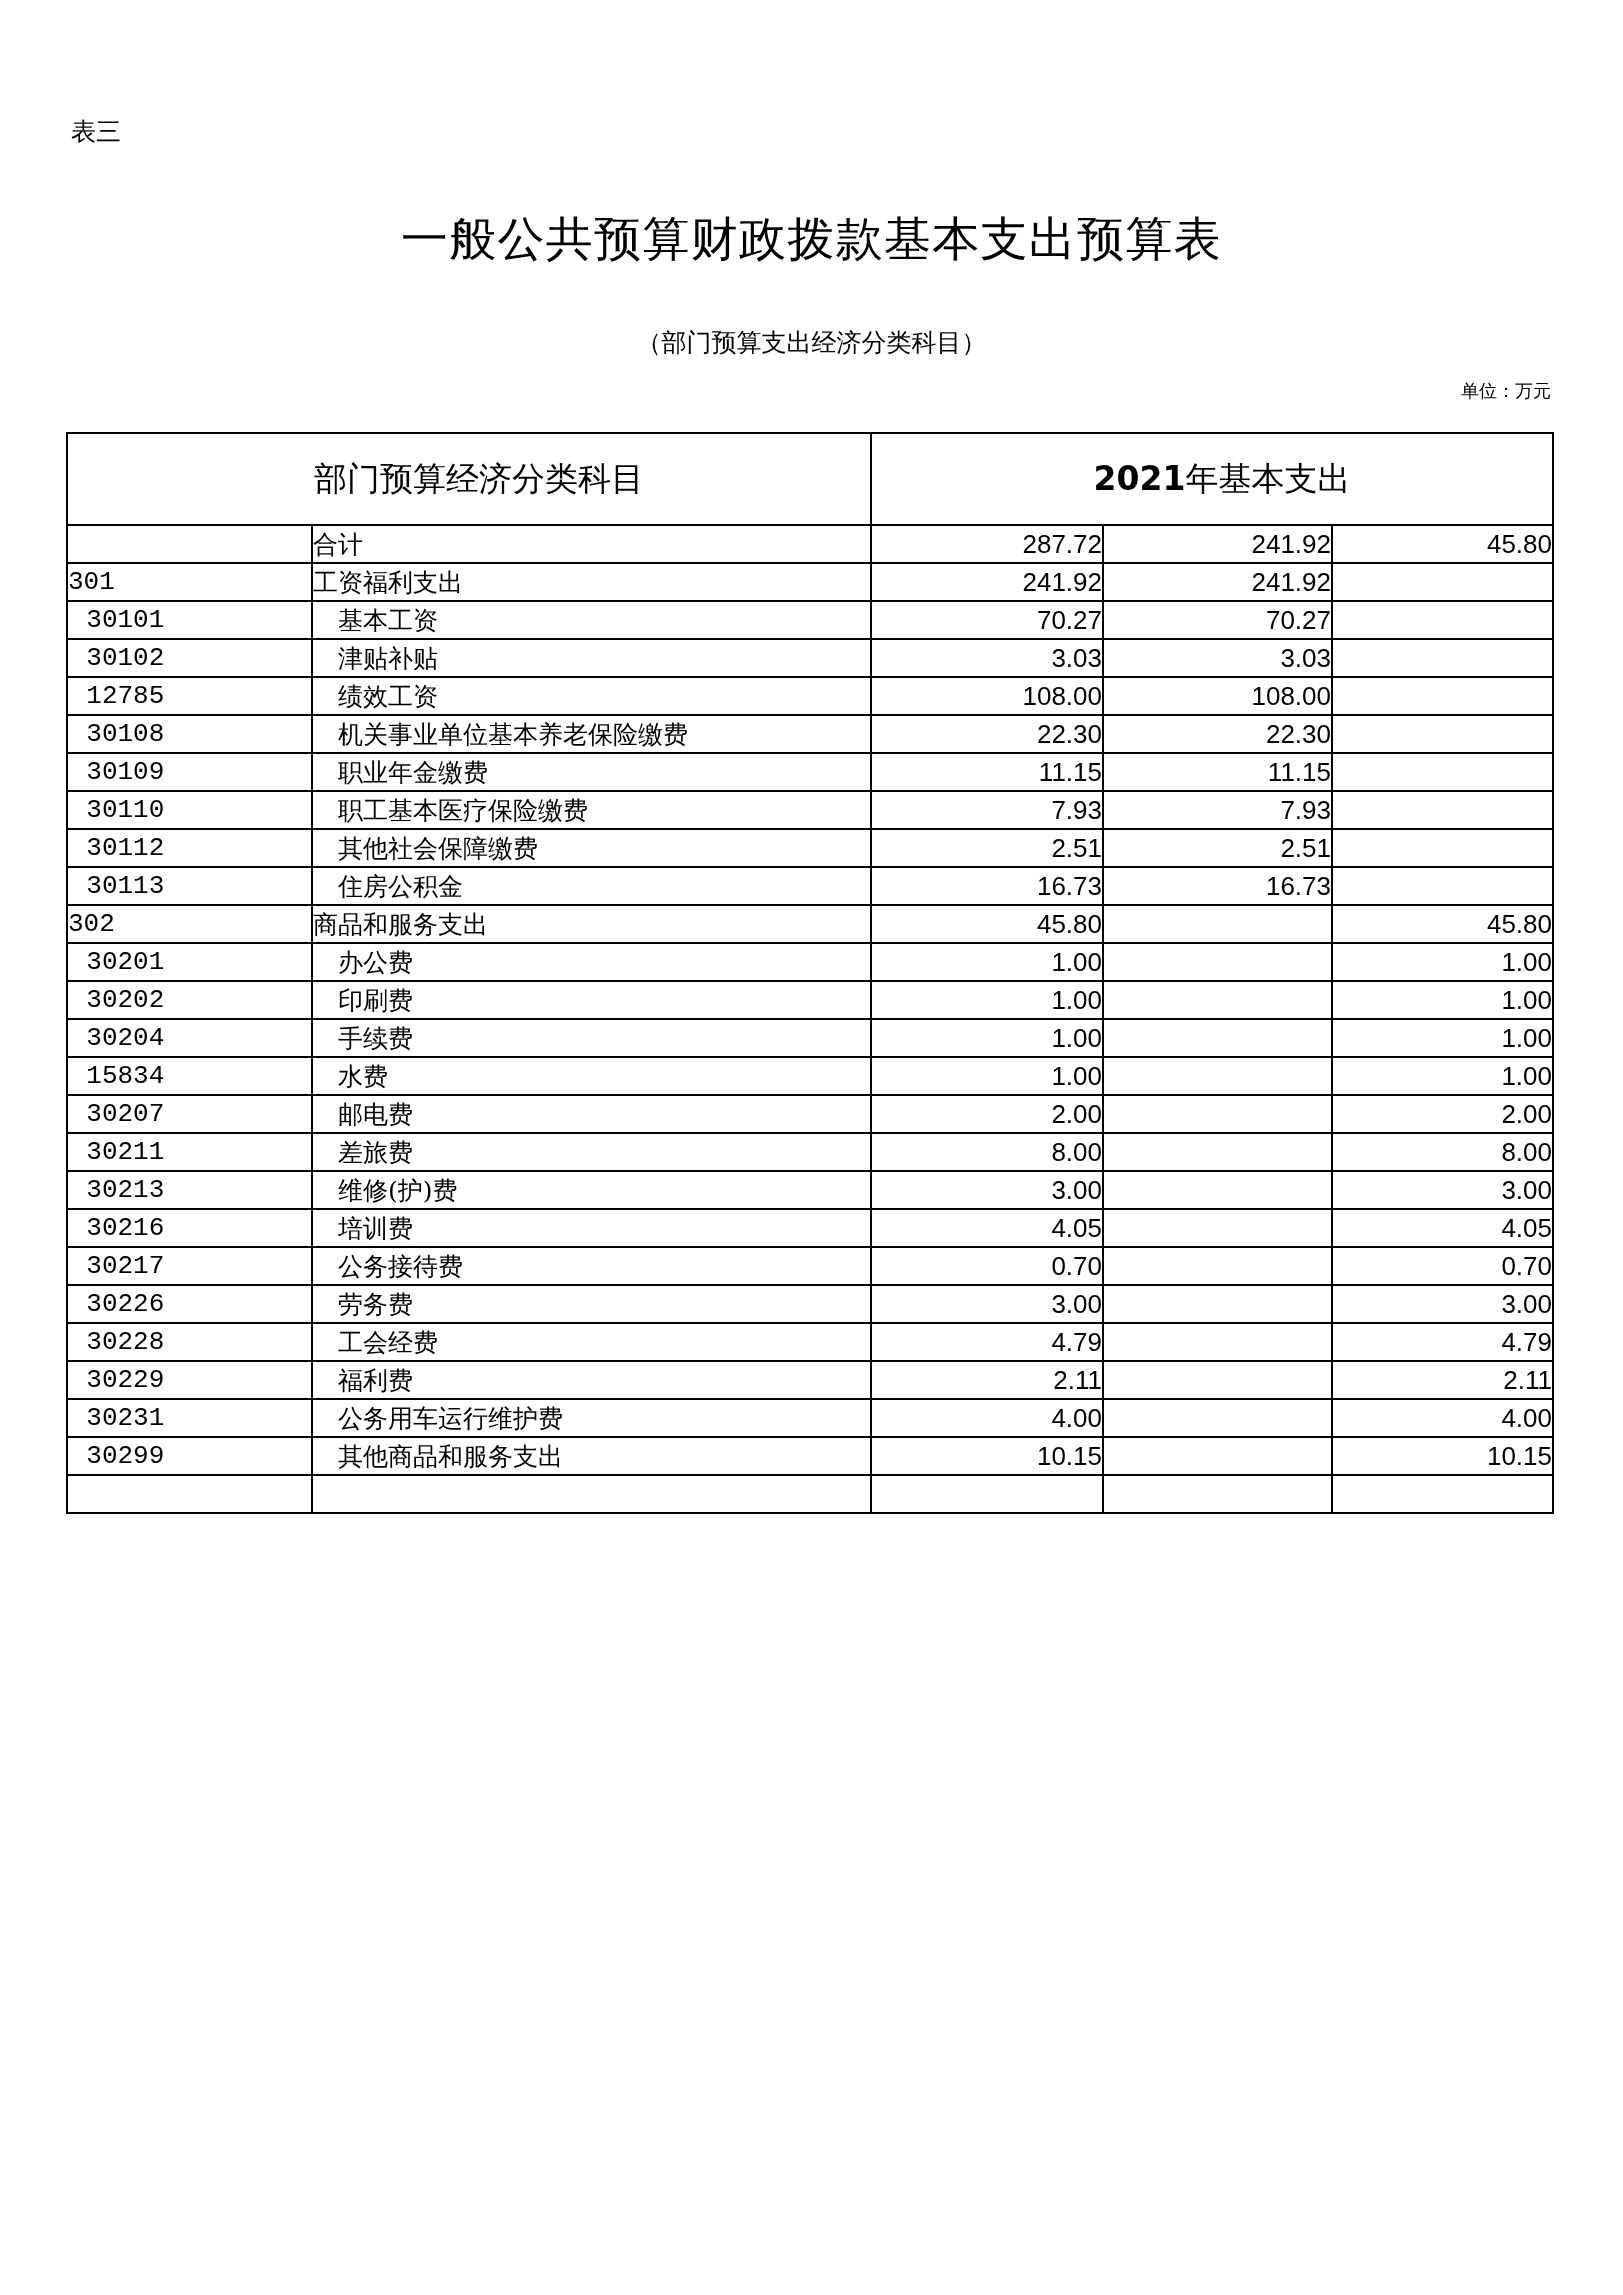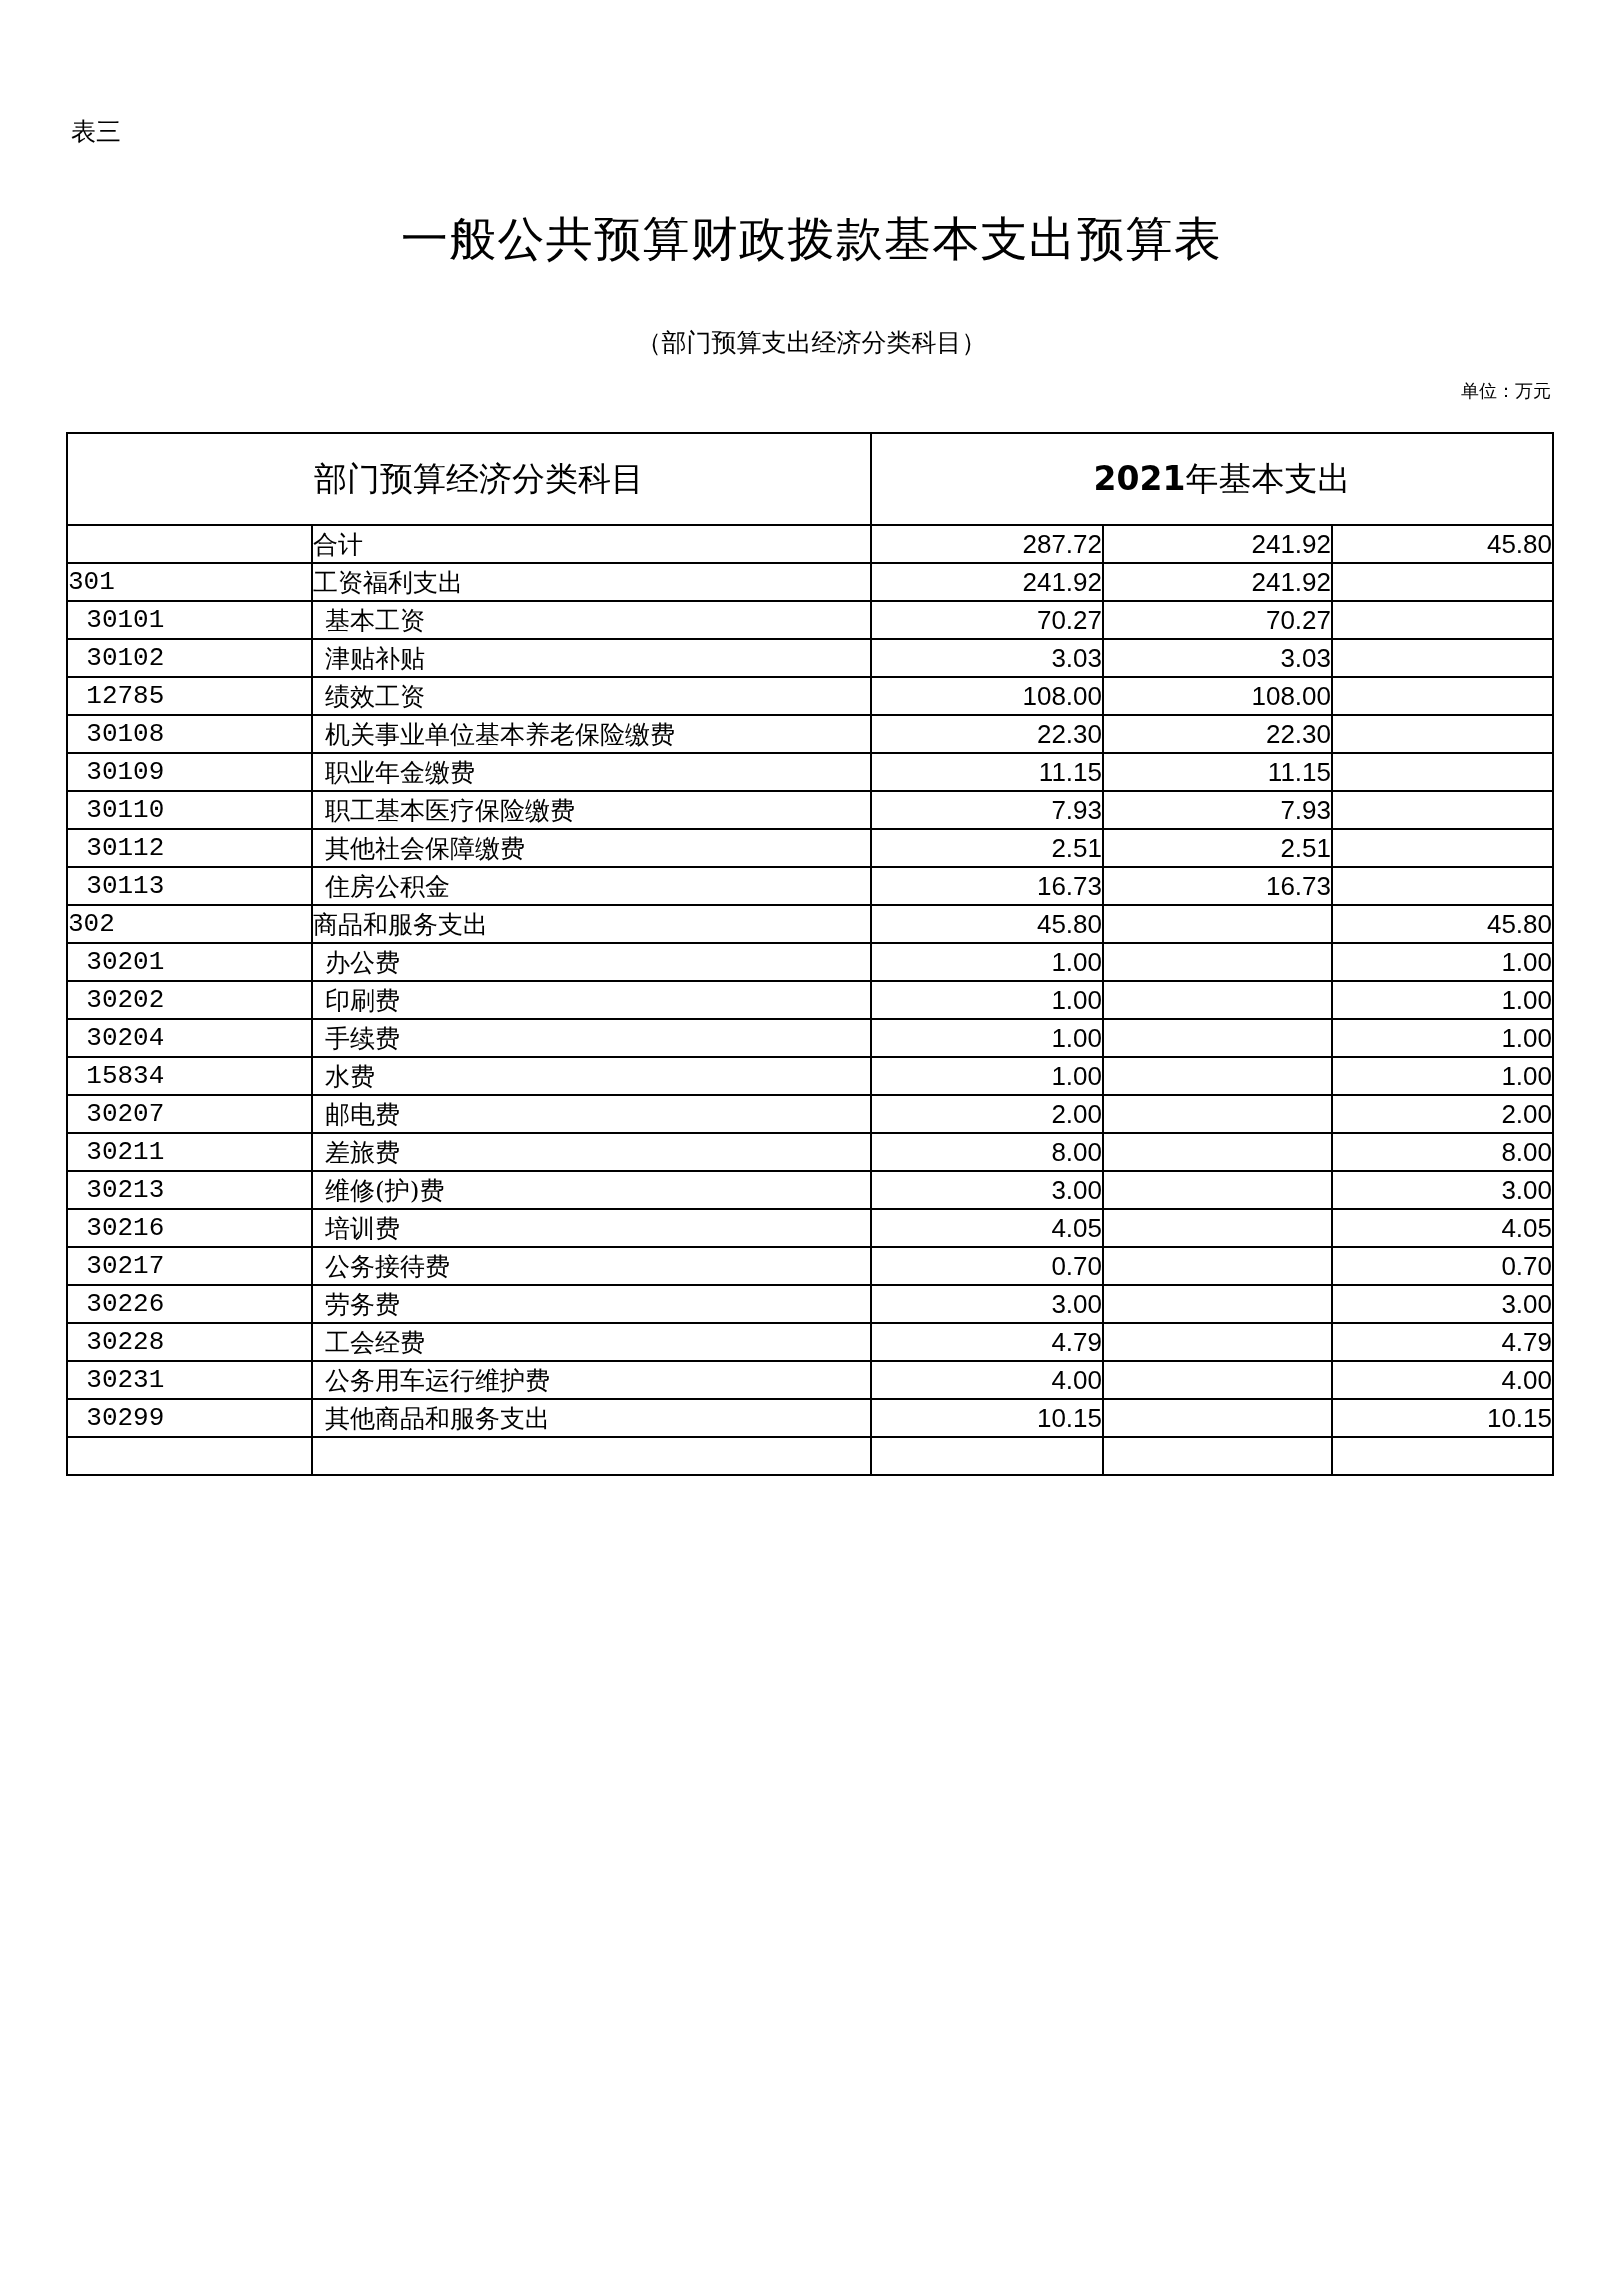--- a/index.html
+++ b/index.html
@@ -19,21 +19,21 @@
   table.budget th { font-weight: normal; text-align: center; vertical-align: middle;
                     font-size: 33px; font-family: "DejaVu Sans", sans-serif; padding-left: 20px; }
   th.h-top { height: 90px; }
   th.h-sub { height: 90px; line-height: 41px; }
   th.year-head { font-family: "Liberation Sans", sans-serif; }
   th.year-head .yr { font-weight: bold; }
   td { height: 36px; font-size: 26px; vertical-align: middle; white-space: nowrap; overflow: hidden; }
   td.code { padding-left: 5.2px; font-family: Liberation Mono, monospace; border-radius: 19px; }
   td.code.sub { padding-left: 18.3px; }
   td.name { padding-left: 5.2px; font-family: "DejaVu Serif", serif; font-size: 25px; }
-  td.name.sub { padding-left: 12px; }
+  td.name.sub { padding-left: 25px; }
   td.num { text-align: right; padding-right: 3.9px; font-family: "Liberation Sans", sans-serif; }
 </style>
 </head>
 <body>
 
 <div class="label-top">表三</div>
 <div class="title">一般公共预算财政拨款基本支出预算表</div>
 <div class="subtitle">（部门预算支出经济分类科目）</div>
 <div class="unit">单位：万元</div>
 
@@ -200,20 +200,27 @@
         <td class="num">3.00</td>
       </tr>
       <tr>
         <td class="code sub">30228</td>
         <td class="name sub">工会经费</td>
         <td class="num">4.79</td>
         <td class="num"></td>
         <td class="num">4.79</td>
       </tr>
       <tr>
+        <td class="code sub">30229</td>
+        <td class="name sub">福利费</td>
+        <td class="num">2.11</td>
+        <td class="num"></td>
+        <td class="num">2.11</td>
+      </tr>
+      <tr>
         <td class="code sub">30231</td>
         <td class="name sub">公务用车运行维护费</td>
         <td class="num">4.00</td>
         <td class="num"></td>
         <td class="num">4.00</td>
       </tr>
       <tr>
         <td class="code sub">30299</td>
         <td class="name sub">其他商品和服务支出</td>
         <td class="num">10.15</td>

